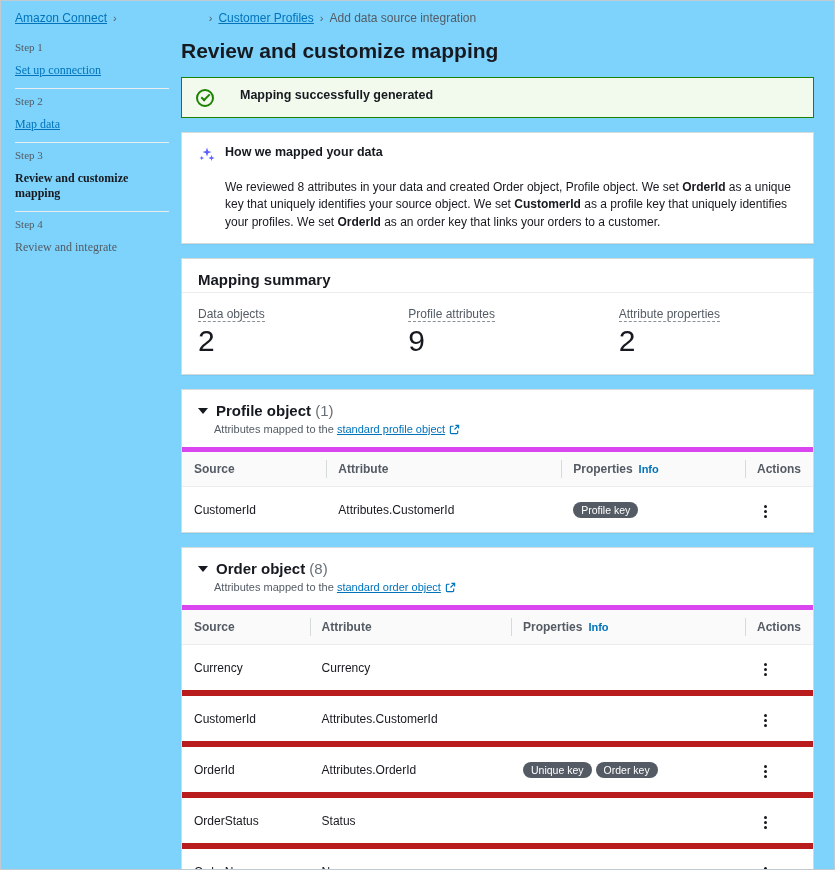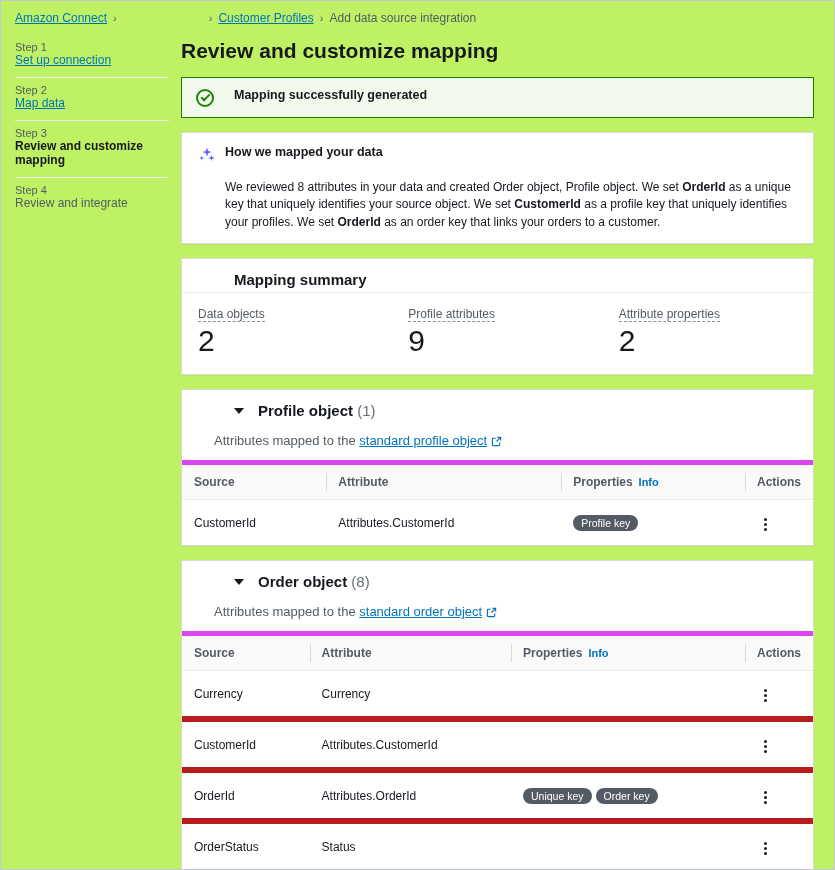--- a/index.html
+++ b/index.html
@@ -8,21 +8,21 @@
     font-family: "Amazon Ember", -apple-system, BlinkMacSystemFont, "Segoe UI", Arial, sans-serif;
     font-size: 12px;
     color: #16191f;
     background: #fff;
     width: 835px;
   }
   .frame {
     border: 1px solid #c1c9d1;
     width: 835px;
     height: 870px;
-    background: #bef264;
+    background: #7dd3fc;
     display: flex;
     flex-direction: column;
     overflow: hidden;
   }
 
   
   .breadcrumbs {
     padding: 10px 14px 10px 14px;
     font-size: 12px;
     color: #545b64;
@@ -44,28 +44,29 @@
     display: flex;
     flex: 1;
     min-height: 0;
   }
 
   
   .sidebar {
     width: 180px;
     padding: 0 12px 0 14px;
     font-size: 12px;
+    font-family: Liberation Serif, serif;
   }
   .step {
     padding: 6px 0 10px 0;
     border-bottom: 1px solid #eaeded;
   }
   .step:last-child { border-bottom: none; }
   .step .label { color: #545b64; font-size: 11px; }
-  .step .title { margin-top: 0; }
+  .step .title { margin-top: 10px; }
   .step .title a { color: #0073bb; text-decoration: underline; }
   .step.current .title { font-weight: 700; color: #16191f; }
   .step.future .title { color: #545b64; }
 
   
   .content {
     flex: 1;
     padding: 0 20px 16px 0;
     overflow: visible;
   }
@@ -75,21 +76,21 @@
     margin: 4px 0 14px 0;
     color: #16191f;
   }
 
   
   .flash {
     border: 1px solid #1d8102;
     background: #f2faed;
     padding: 10px 14px;
     display: flex;
-    gap: 20px;
+    gap: 26px;
     align-items: flex-start;
     margin-bottom: 14px;
   }
   .flash .icon-circle {
     width: 18px; height: 18px; border-radius: 50%;
     border: 2px solid #1d8102;
     display: flex; align-items: center; justify-content: center;
     flex: 0 0 auto;
     margin-top: 1px;
   }
@@ -98,23 +99,23 @@
   .flash .fbody { font-size: 12px; color: #16191f; margin-top: 2px; }
 
   
   .panel {
     background: #fff;
     border: 1px solid #d5dbdb;
     box-shadow: 0 1px 1px rgba(0,0,0,0.04);
     margin-bottom: 14px;
   }
   .panel-inner { padding: 12px 16px; }
-  .panel-header { padding: 12px 16px 4px 16px; margin-left: 36px; }
+  .panel-header { padding: 12px 16px 4px 16px; }
   .panel .ptitle { font-size: 15px; font-weight: 700; }
-  .panel .psub { font-size: 13px; color: #545b64; margin-top: 10px; }
+  .panel .psub { font-size: 11px; color: #545b64; margin-top: 0; }
   .panel .psub a { color: #0073bb; text-decoration: underline; }
 
   
   .howmapped {
     display: flex; gap: 9px;
   }
   .sparkle {
     width: 18px; height: 18px; flex: 0 0 auto; margin-top: 1px;
     color: #5f5fff;
   }
@@ -127,21 +128,21 @@
     border-top: 1px solid #eaeded;
   }
   .metric {
     flex: 1;
     padding: 14px 16px 16px 16px;
   }
   .metric .mlabel { color: #545b64; font-size: 12px; border-bottom: 1px dashed #879196; display: inline-block; padding-bottom: 0px; }
   .metric .mval { font-size: 30px; font-weight: 400; margin-top: 2px; }
 
   
-  .panel-header.collapsible { display: flex; align-items: center; gap: 12px; }
+  .panel-header.collapsible { display: flex; align-items: center; gap: 6px; }
   .caret-down {
     width: 0; height: 0;
     border-left: 5px solid transparent;
     border-right: 5px solid transparent;
     border-top: 6px solid #16191f;
     margin-right: 2px;
   }
   .count { color: #687078; font-weight: 400; }
 
   table.grid {

